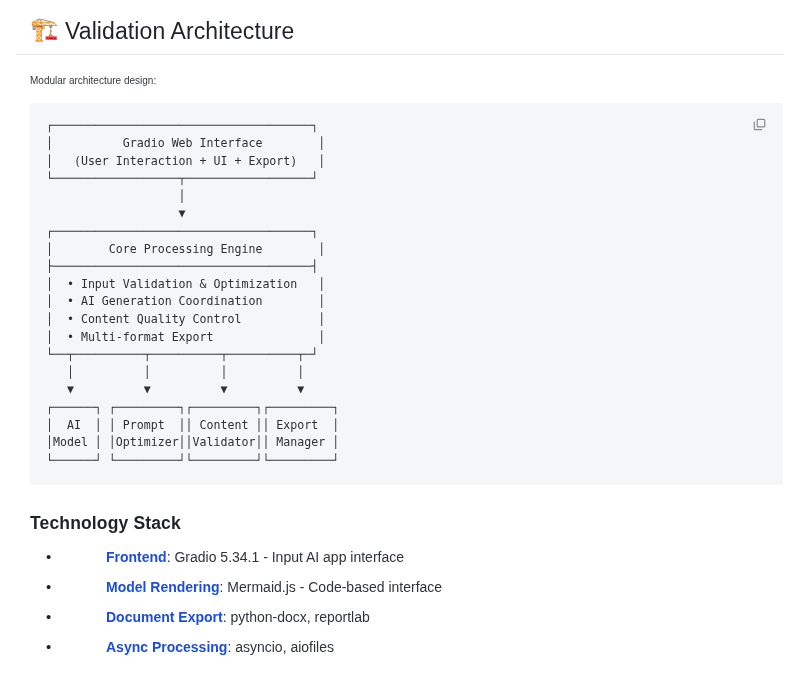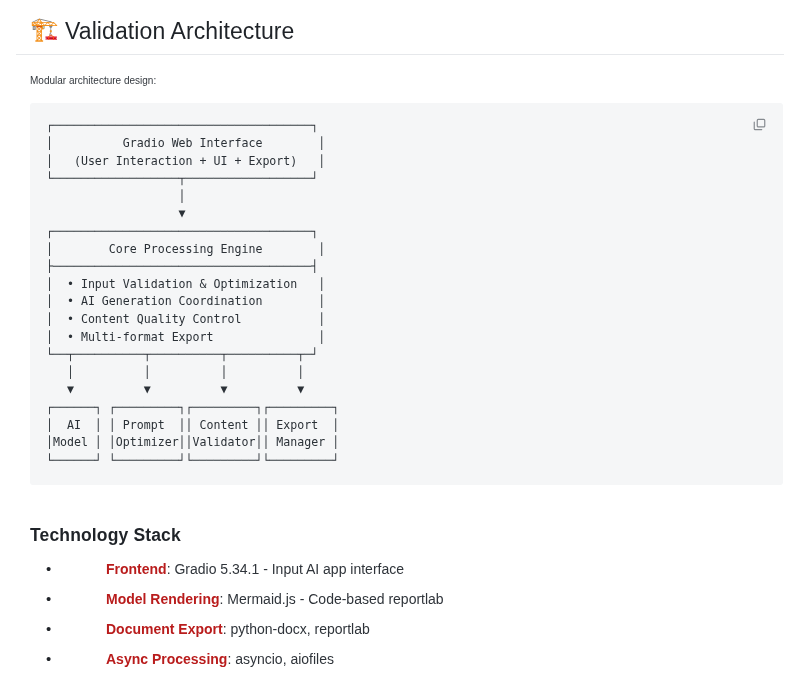--- a/index.html
+++ b/index.html
@@ -83,21 +83,21 @@
     display: flex;
     align-items: center;
     justify-content: center;
     cursor: pointer;
     opacity: .72;
   }
   .copy-btn svg { display: block; }
 
   
   .stack-heading {
-    margin: 40px 0 0 14px;
+    margin: 28px 0 0 14px;
     font-size: 17.5px;
     font-weight: 700;
     color: #1f2328;
     letter-spacing: .15px;
   }
   .stack-list {
     margin: 14px 0 0 0;
     padding: 0 0 0 46px;
     list-style: none;
   }
@@ -111,21 +111,21 @@
   .stack-list li::before {
     content: "\2022";
     position: absolute;
     left: -16px;
     top: -1px;
     font-size: 15px;
     color: #1f2328;
   }
   .stack-label {
     font-weight: 700;
-    color: #b91c1c;
+    color: #1d4ed8;
     padding-left: 44px;
   }
 </style>
 </head>
 <body>
 
 <div class="page">
 
   <div class="page-header">
     <span class="header-icon">🏗️</span>
@@ -163,21 +163,21 @@
 └──────┘ └─────────┘└─────────┘└─────────┘</pre>
   </div>
 
   <div class="stack-heading">Technology Stack</div>
 
   <ul class="stack-list">
     <li>
       <span class="stack-label">Frontend</span><span>: </span><span>Gradio 5.34.1 - Input AI app interface</span>
     </li>
     <li>
-      <span class="stack-label">Model Rendering</span><span>: </span><span>Mermaid.js - Code-based reportlab</span>
+      <span class="stack-label">Model Rendering</span><span>: </span><span>Mermaid.js - Code-based interface</span>
     </li>
     <li>
       <span class="stack-label">Document Export</span><span>: </span><span>python-docx, reportlab</span>
     </li>
     <li>
       <span class="stack-label">Async Processing</span><span>: </span><span>asyncio, aiofiles</span>
     </li>
   </ul>
 
 </div>

